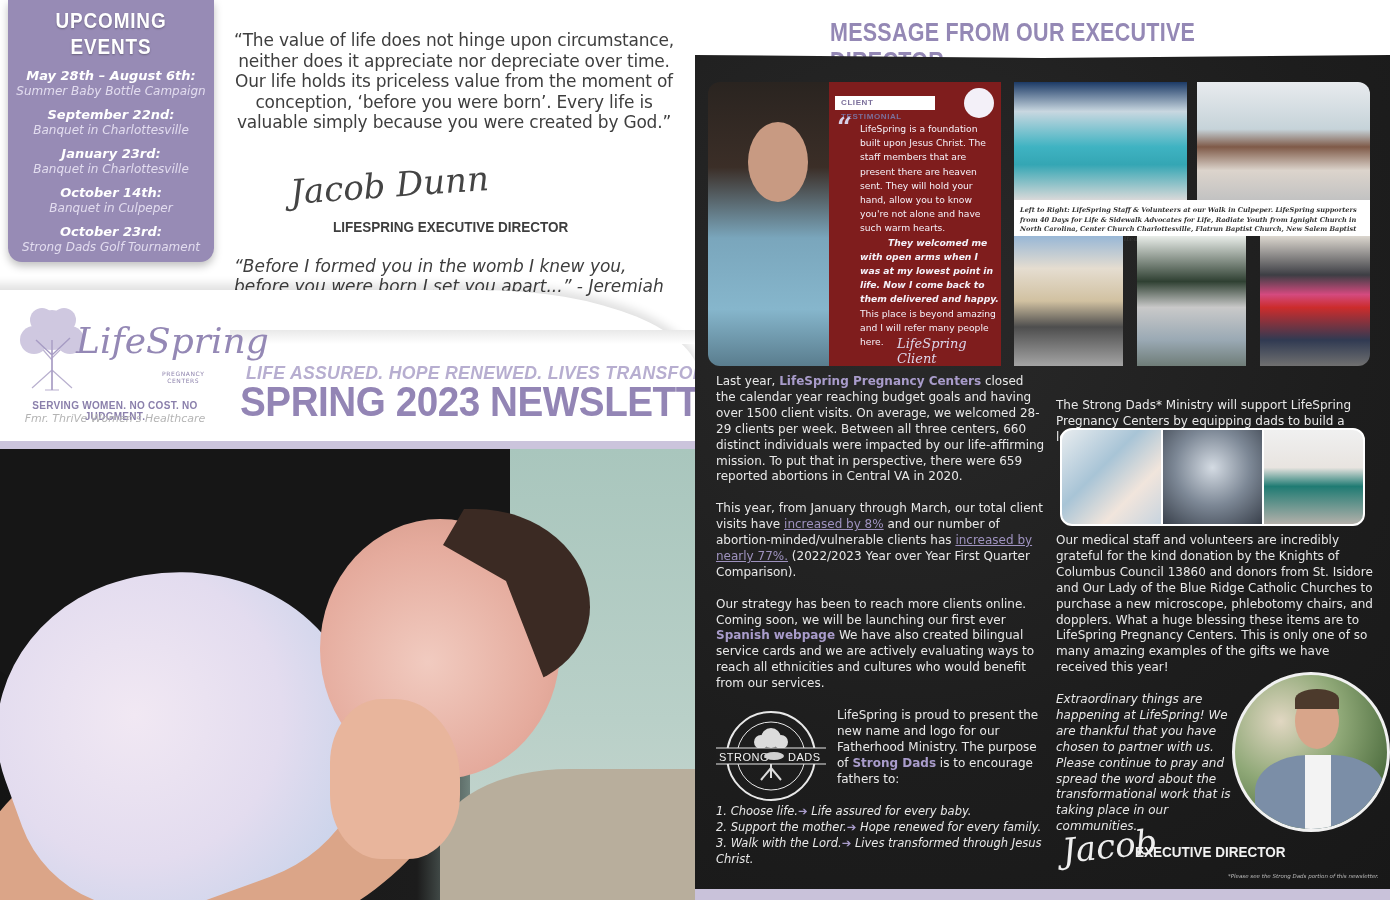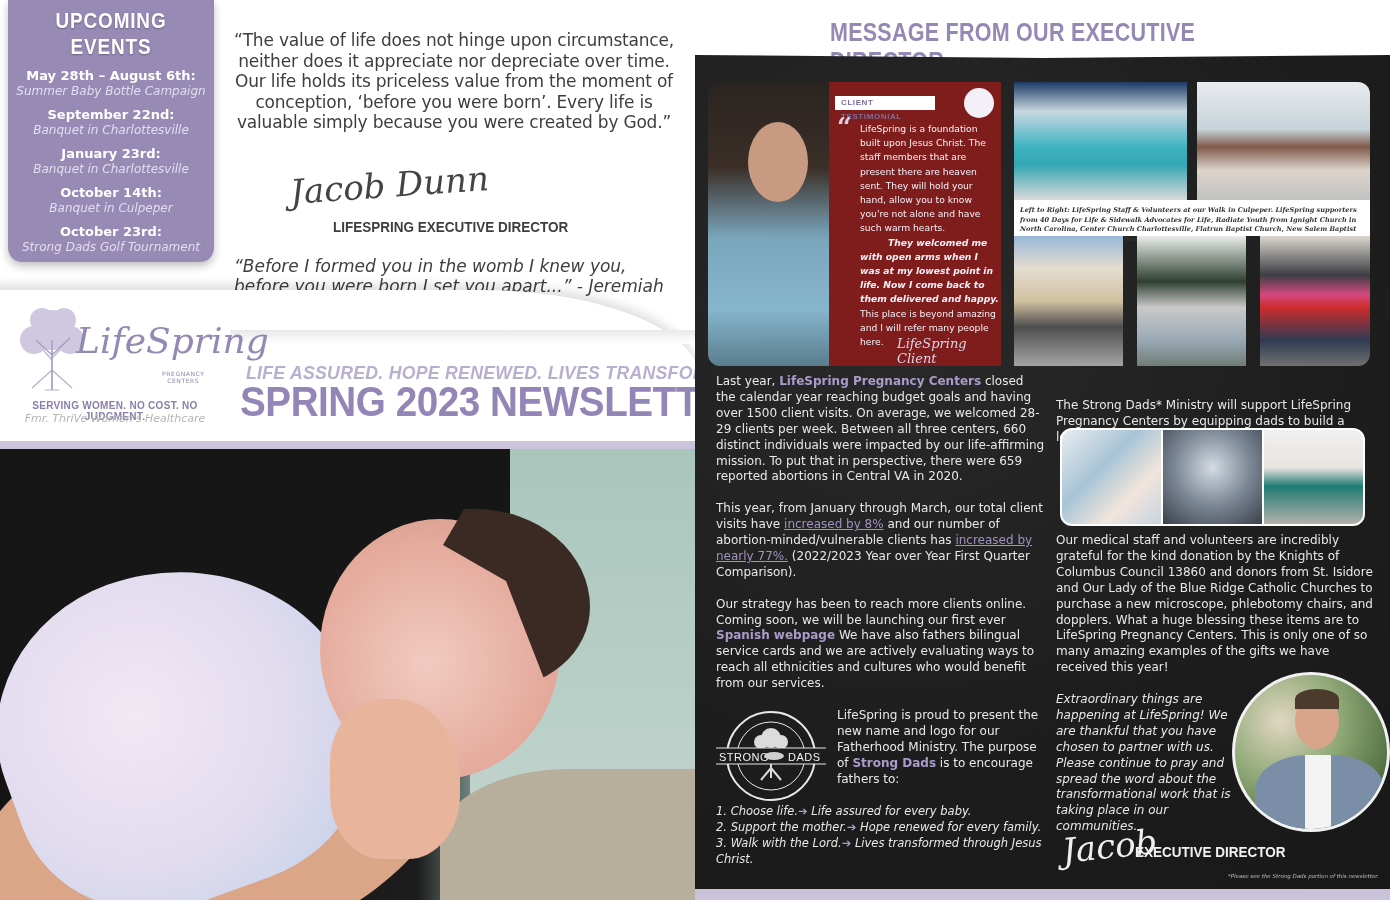--- a/index.html
+++ b/index.html
@@ -13,21 +13,21 @@
     background: #978bb5; border-radius: 0 0 14px 14px;
     box-shadow: 0 4px 8px rgba(0,0,0,0.25);
     text-align: center; color: #fff; padding-top: 8px;
   }
   .events h2 {
     font-family: "Liberation Sans", sans-serif; font-weight: bold;
     font-size: 22px; letter-spacing: 1px; transform: scaleX(0.86);
     text-shadow: 0 1px 2px rgba(0,0,0,0.3); margin-bottom: 8px;
   }
   .event { margin-bottom: 8px; }
-  .event .date { font-size: 13px; font-weight: bold; line-height: 16px; }
+  .event .date { font-size: 13px; font-weight: bold; line-height: 16px; font-style: italic; }
   .event .desc { font-size: 12px; font-style: italic; color: #e2dcef; line-height: 15px; }
 
   .quote1 {
     left: 234px; top: 30px; width: 440px;
     font-family: "DejaVu Sans", sans-serif; font-size: 17px; line-height: 20.5px;
     color: #3e3e3e; letter-spacing: -0.2px; text-align: center;
   }
   .sig1 {
     left: 290px; top: 165px; font-family: "DejaVu Serif", serif; font-style: italic;
     font-size: 34px; color: #444; transform: rotate(-4deg);
@@ -295,21 +295,21 @@
 <div class="photo g1"></div>
 <div class="photo g2"></div>
 <div class="abs caption">Left to Right: LifeSpring Staff &amp; Volunteers at our Walk in Culpeper. LifeSpring supporters from 40 Days for Life &amp; Sidewalk Advocates for Life, Radiate Youth from Ignight Church in North Carolina, Center Church Charlottesville, Flatrun Baptist Church, New Salem Baptist Church, and Mount Zion United Methodist Church!</div>
 <div class="photo g3"></div>
 <div class="photo g4"></div>
 <div class="photo g5"></div>
 
 <div class="col col1">
   <p><span>Last year, </span><span class="hl">LifeSpring Pregnancy Centers</span><span> closed the calendar year reaching budget goals and having over 1500 client visits. On average, we welcomed 28-29 clients per week. Between all three centers, 660 distinct individuals were impacted by our life-affirming mission. To put that in perspective, there were 659 reported abortions in Central VA in 2020.</span></p>
   <p><span>This year, from January through March, our total client visits have </span><span class="ul">increased by 8%</span><span> and our number of abortion-minded/vulnerable clients has </span><span class="ul">increased by nearly 77%.</span><span> (2022/2023 Year over Year First Quarter Comparison).</span></p>
-  <p><span>Our strategy has been to reach more clients online. Coming soon, we will be launching our first ever </span><span class="hl">Spanish webpage</span><span>  We have also fathers bilingual service cards and we are actively evaluating ways to reach all ethnicities and cultures who would benefit from our services.</span></p>
+  <p><span>Our strategy has been to reach more clients online. Coming soon, we will be launching our first ever </span><span class="hl">Spanish webpage</span><span>  We have also created bilingual service cards and we are actively evaluating ways to reach all ethnicities and cultures who would benefit from our services.</span></p>
 </div>
 
 <svg class="abs strong-dads-logo" viewBox="0 0 110 96">
   <circle cx="55" cy="48" r="44" fill="none" stroke="#e8e8e8" stroke-width="2"></circle>
   <circle cx="55" cy="48" r="34" fill="none" stroke="#e8e8e8" stroke-width="1"></circle>
   <g fill="#dcdcdc">
       <circle cx="55" cy="30" r="10"></circle>
       <circle cx="45" cy="34" r="7"></circle>
       <circle cx="65" cy="34" r="7"></circle>
     </g>

